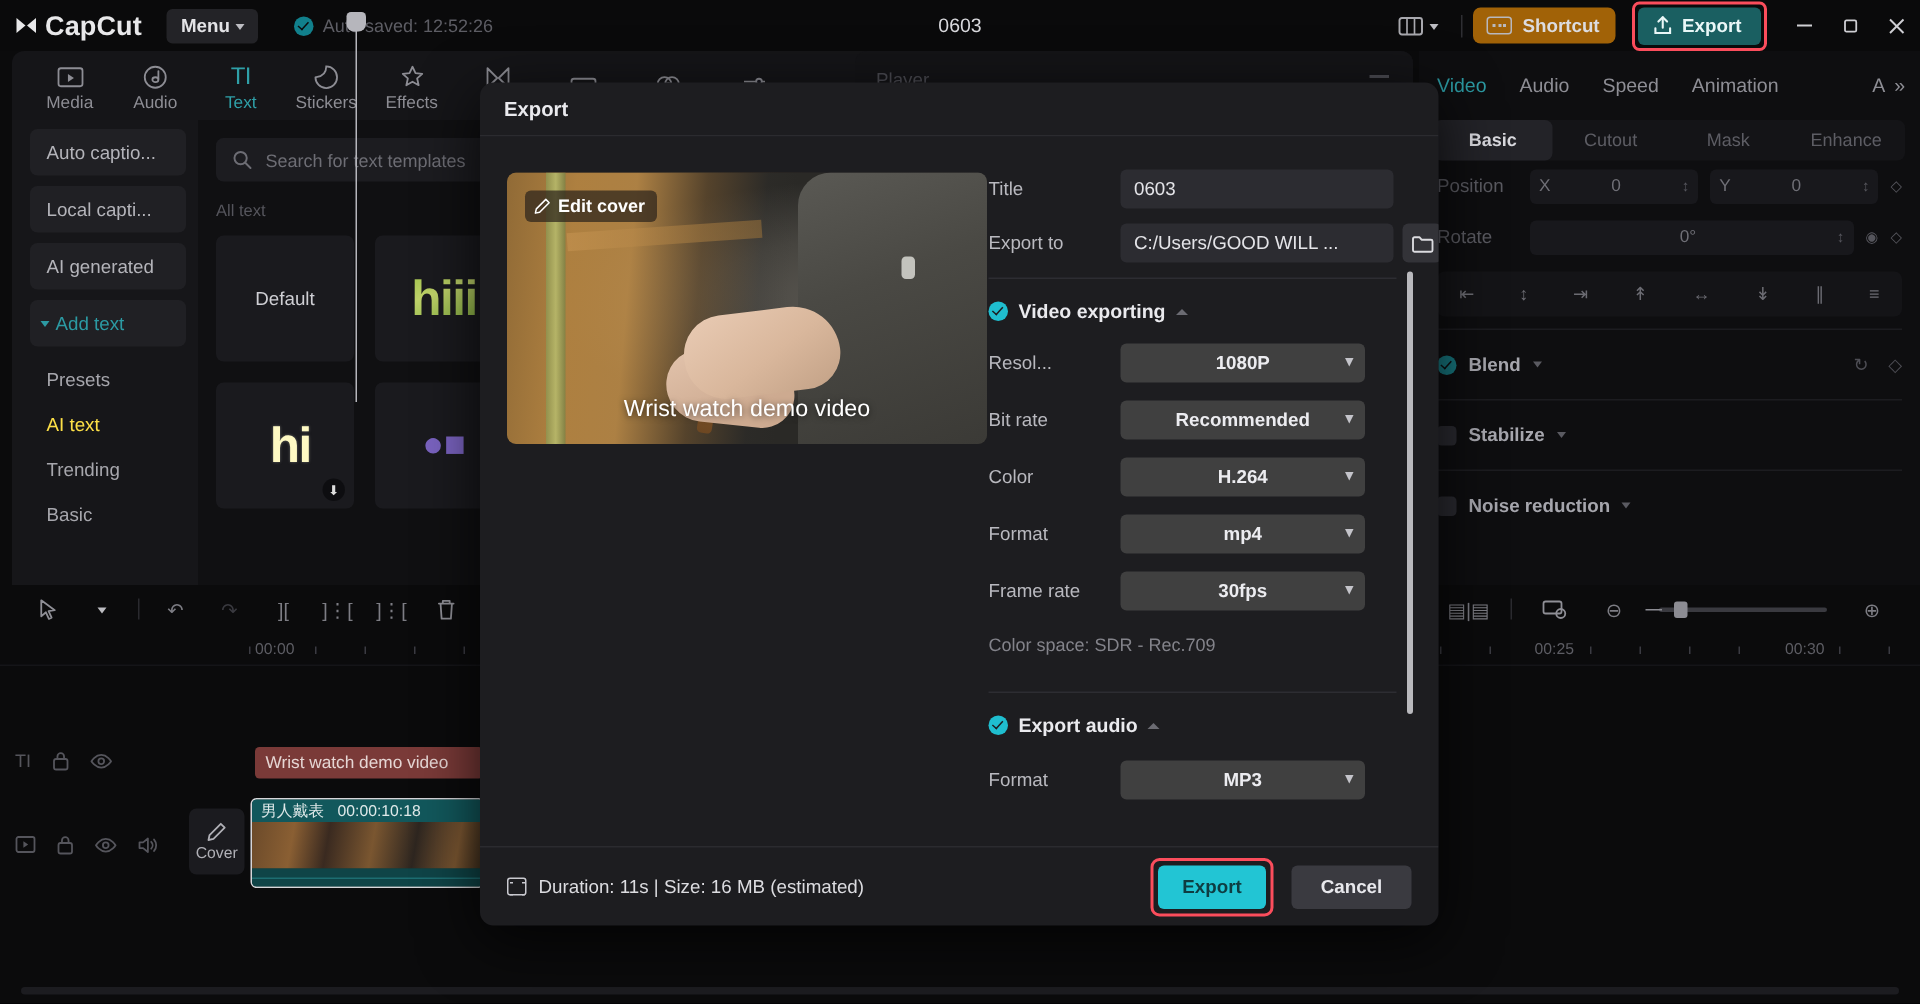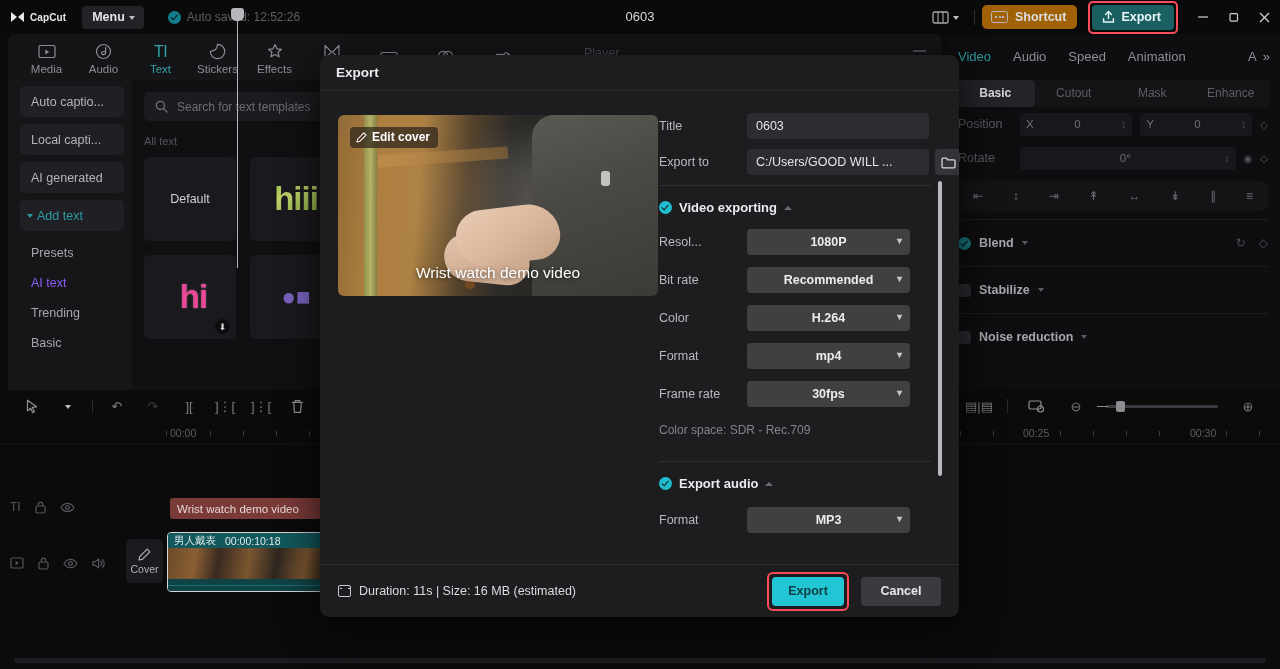--- a/index.html
+++ b/index.html
@@ -24,21 +24,21 @@
   }
   .logo-wrap {
     display: flex; align-items: center; gap: 5px;
     margin-left: 10px;
   }
   .logo-mark {
     width: 15px; height: 13px;
     display: flex; align-items: center; justify-content: center;
   }
   .logo-text {
-    color: #e8e8ea; font-size: 10px; font-weight: 600;
+    color: #e8e8ea; font-size: 18px; font-weight: 600;
     letter-spacing: .1px;
   }
   .menu-btn {
     margin-left: 16px;
     background: #232327;
     border-radius: 4px;
     padding: 4px 9px 5px 10px;
     display: flex; align-items: center; gap: 4px;
     color: #e3e3e6; font-size: 12.5px; font-weight: 700;
   }
@@ -150,21 +150,21 @@
   .navbtn .tri {
     width: 0; height: 0; margin-right: 4px;
     border-left: 3.2px solid transparent;
     border-right: 3.2px solid transparent;
     border-top: 4px solid #2c9aa3;
   }
   .navsub {
     height: 30px; display: flex; align-items: center;
     padding-left: 11px; color: #a6a6ac; font-size: 12.5px;
   }
-  .navsub.hl { color: #8b5cf6; }
+  .navsub.hl { color: #fde047; }
 
   
   .tplpanel {
     position: absolute; top: 80px; left: 132px;
     width: 810px; height: 310px;
     background: #101012;
     padding: 12px 0 0 12px;
   }
   .searchbar {
     width: 300px; height: 29px; border-radius: 5px;
@@ -193,21 +193,21 @@
     display: flex; align-items: center; justify-content: center;
     color: #ddd; font-size: 9px;
   }
   .art-hiii {
     font-size: 33px; font-weight: 800;
     background: linear-gradient(160deg,#9fc24a 0%,#c0d36a 40%,#7fae3c 100%);
     -webkit-background-clip: text; background-clip: text; color: transparent;
     letter-spacing: -1px;
   }
   .art-hi {
-    font-size: 33px; font-weight: 800; color: #ec4899;
+    font-size: 33px; font-weight: 800; color: #fef9c3;
     letter-spacing: -1px;
     text-shadow: 0 0 2px #6a6a64;
     margin-left: 7px;
   }
   .art-misc { font-size: 24px; font-weight: 800; color: #7a63c0; }
 
   
   .playerpanel {
     position: absolute; top: 34px; left: 570px;
     width: 372px; height: 356px;

